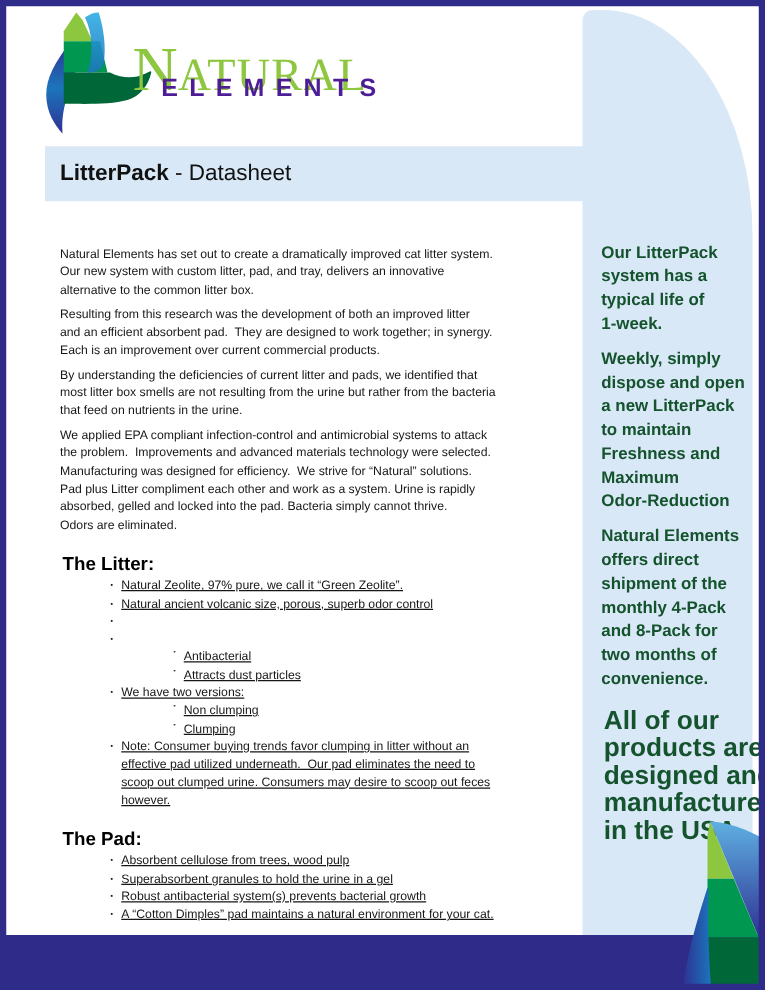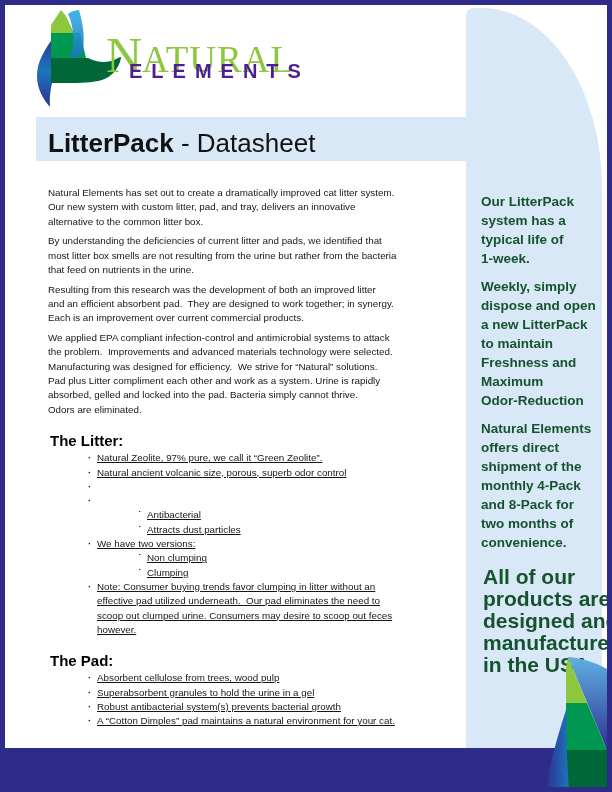--- a/index.html
+++ b/index.html
@@ -22,25 +22,25 @@
   
   .brand-mark { position:absolute; left:36px; top:8px; z-index:3; }
   .brand-main { position:absolute; left:106px; top:18px; z-index:3; line-height:1;
     font-family:"Liberation Serif", serif; color:#8dc63f; white-space:pre;margin-top:12px; }
   .brand-main .big { font-size:50px; }
   .brand-main .rest { font-size:37px; letter-spacing:1px; }
   .brand-sub { position:absolute; left:129px; top:60px; z-index:3;
     font-size:20px; font-weight:700; letter-spacing:9px; color:#4c1d95; white-space:pre; }
 
   
-  .title { position:absolute; left:48px; top:128px; z-index:3; font-size:26px; line-height:1.2; color:#111; white-space:pre; }
+  .title { position:absolute; left:48px; top:128px; z-index:3; font-size:18px; line-height:1.2; color:#111; white-space:pre; }
   .title .product { font-weight:700; }
 
   
-  .content { position:absolute; left:48px; top:186px; width:424px; z-index:2;
+  .content { position:absolute; left:48px; top:197px; width:424px; z-index:2;
     font-size:9.8px; line-height:14.3px; color:#161616; }
   .content p { white-space:pre; margin:0 0 5.5px 0; }
   .section-heading { font-size:15px; font-weight:700; color:#000; margin:17px 0 3px 2px; }
   .li { display:flex; }
   .li .b { flex:none; width:9px; font-weight:700; }
   .l1 { padding-left:40px; }
   .l2 { padding-left:90px; }
   .li-text { white-space:pre;text-decoration:underline; }
 
   
@@ -83,26 +83,26 @@
 
   <div class="brand-main"><span class="big">N</span><span class="rest">ATURAL</span></div>
   <div class="brand-sub">ELEMENTS</div>
 
   <div class="title"><span class="product">LitterPack</span><span> - Datasheet</span></div>
 
   <div class="content">
     <p>Natural Elements has set out to create a dramatically improved cat litter system.
 Our new system with custom litter, pad, and tray, delivers an innovative
 alternative to the common litter box.</p>
+    <p>Resulting from this research was the development of both an improved litter
+and an efficient absorbent pad.  They are designed to work together; in synergy.
+Each is an improvement over current commercial products.</p>
     <p>By understanding the deficiencies of current litter and pads, we identified that
 most litter box smells are not resulting from the urine but rather from the bacteria
 that feed on nutrients in the urine.</p>
-    <p>Resulting from this research was the development of both an improved litter
-and an efficient absorbent pad.  They are designed to work together; in synergy.
-Each is an improvement over current commercial products.</p>
     <p>We applied EPA compliant infection-control and antimicrobial systems to attack
 the problem.  Improvements and advanced materials technology were selected.
 Manufacturing was designed for efficiency.  We strive for “Natural” solutions.
 Pad plus Litter compliment each other and work as a system. Urine is rapidly
 absorbed, gelled and locked into the pad. Bacteria simply cannot thrive.
 Odors are eliminated.</p>
 
     <div class="section-heading">The Litter:</div>
     <div class="li l1">
       <span class="b">·</span>

